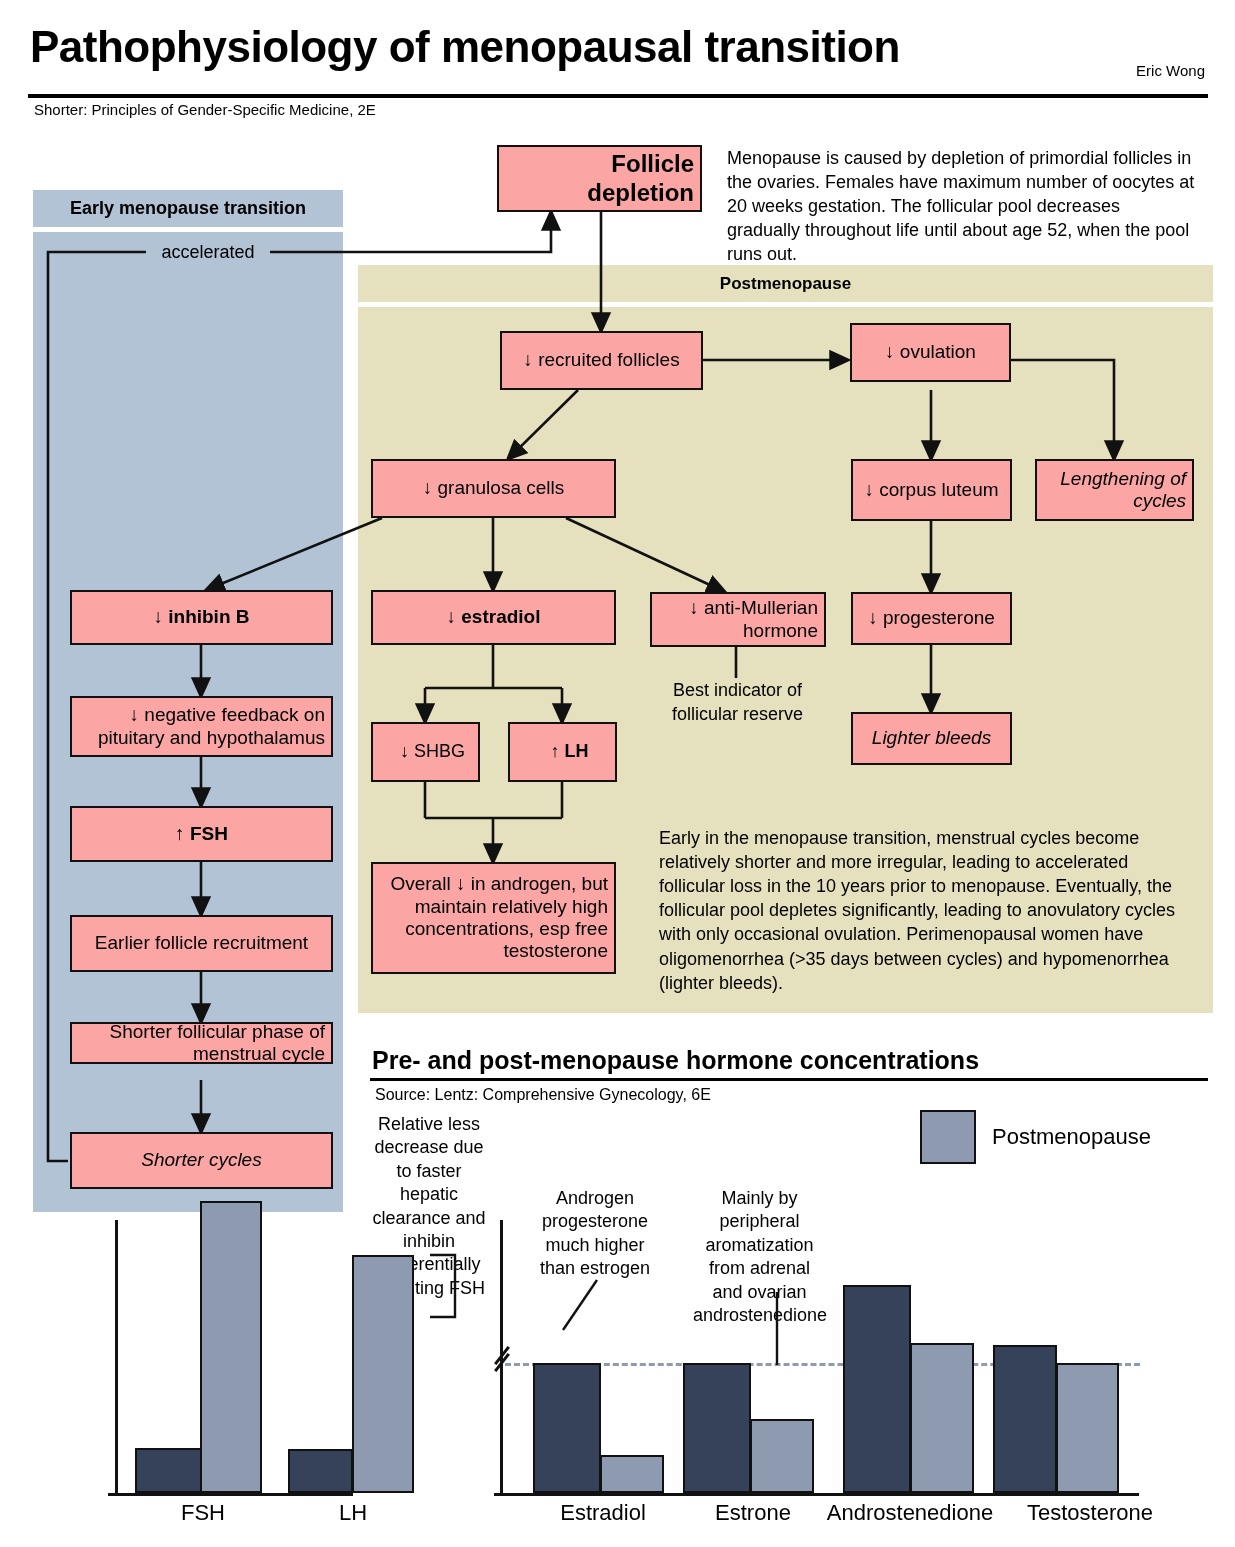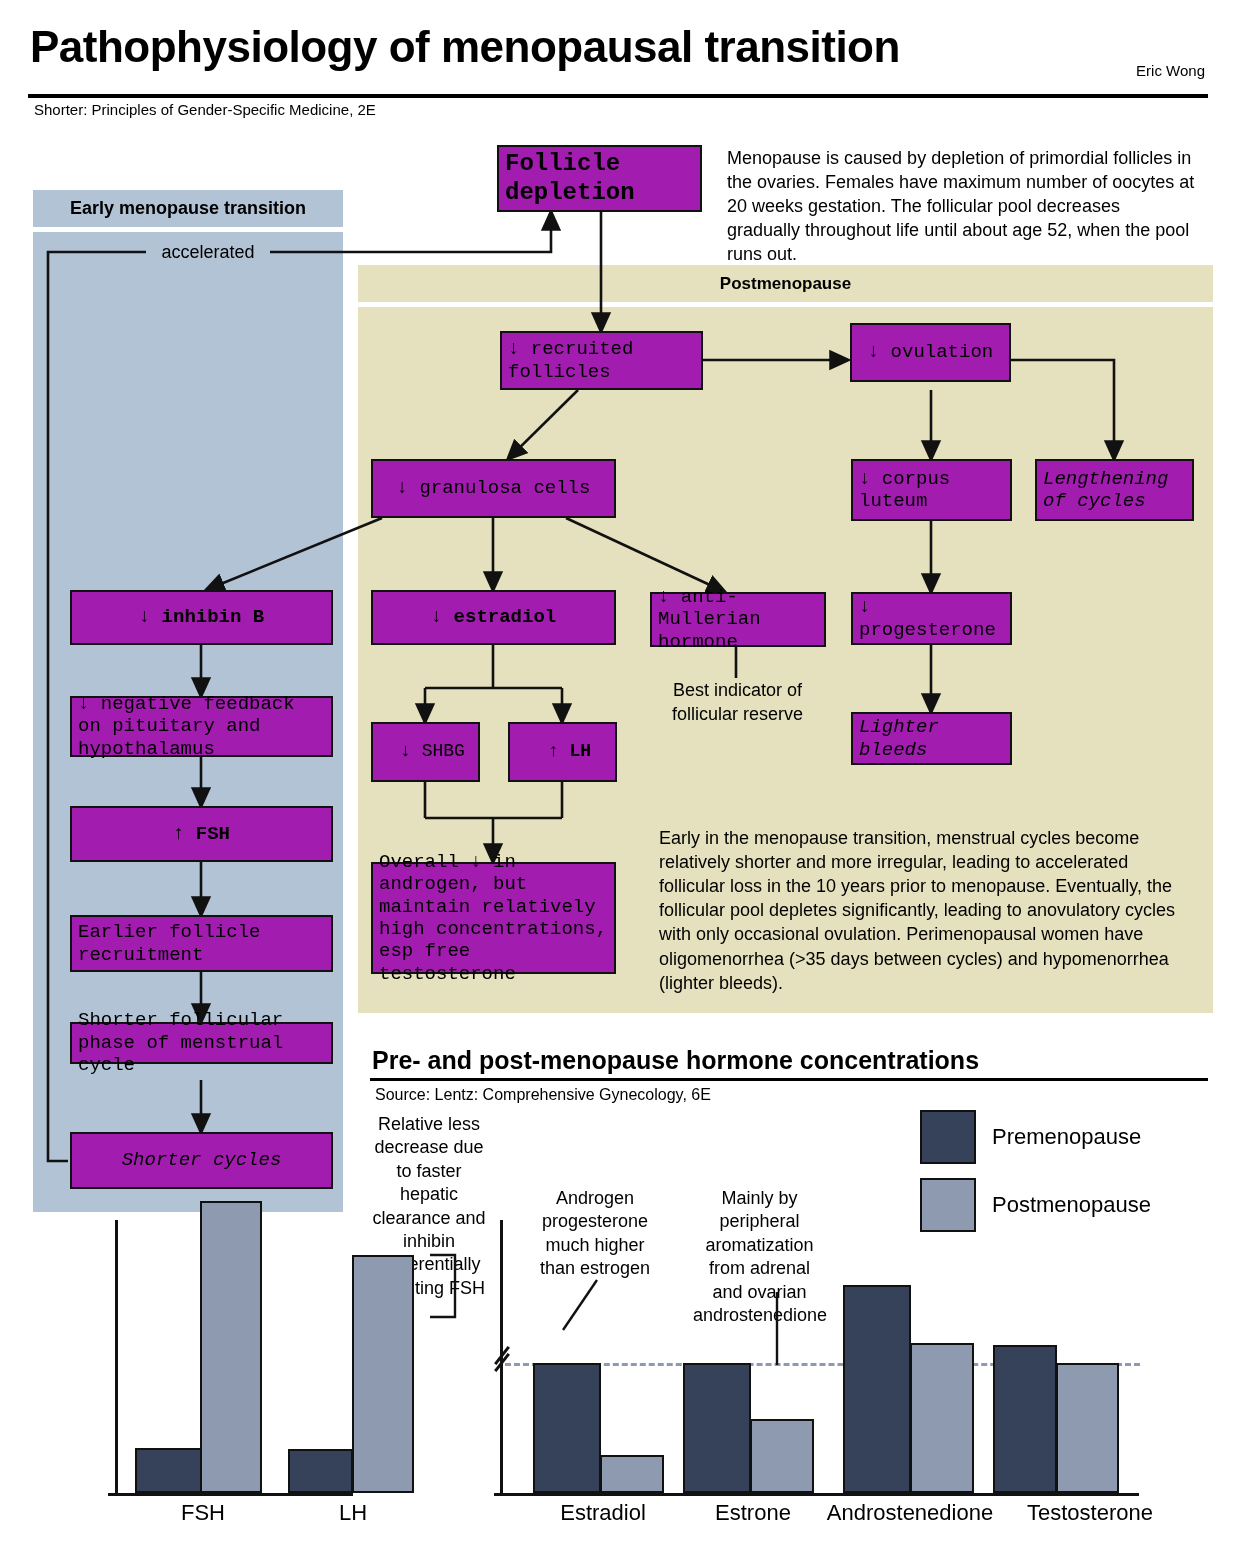--- a/index.html
+++ b/index.html
@@ -22,23 +22,23 @@
     font-size:18px;font-weight:bold;}
   #panel-early-headsep{position:absolute;left:33px;top:227px;width:310px;height:5px;background:#fff;}
 
   #panel-post{left:358px;top:265px;width:855px;height:748px;background:#e5e0bd;}
   #panel-post-head{position:absolute;left:358px;top:265px;width:855px;height:37px;
     background:#e5e0bd;display:flex;align-items:center;justify-content:center;
     font-size:17px;font-weight:bold;}
   #panel-post-headsep{position:absolute;left:358px;top:302px;width:855px;height:5px;background:#fff;}
 
   
-  .box{position:absolute;background:#a21caf;border:2.5px solid #111;
-       display:flex;align-items:center;justify-content:center;text-align:left;
-       font-size:19px;line-height:1.18;box-sizing:border-box;padding:2px 6px;z-index:5;font-family:Liberation Mono, monospace;}
+  .box{position:absolute;background:#fca5a5;border:2.5px solid #111;
+       display:flex;align-items:center;justify-content:center;text-align:right;
+       font-size:19px;line-height:1.18;box-sizing:border-box;padding:2px 6px;z-index:5;}
   .box.b{font-weight:bold;}
   .box.i{font-style:italic;}
   .box.sm{font-size:18px;padding-left:20px;}
 
   
   .ftext{position:absolute;font-size:18px;line-height:1.34;z-index:6;}
   .ftext.c{text-align:center;}
 
   
   #wires{position:absolute;left:0;top:0;width:1235px;height:1547px;z-index:4;
@@ -174,24 +174,20 @@
 <div class="box" style="left:70px;top:1022px;width:263px;height:42px;">Shorter follicular phase of menstrual cycle</div>
 
 <div class="box i" style="left:70px;top:1132px;width:263px;height:57px;">Shorter cycles</div>
 
 <div id="chart-title">Pre- and post-menopause hormone concentrations</div>
 <div id="chart-rule"></div>
 <div id="chart-source">Source: Lentz: Comprehensive Gynecology, 6E</div>
 
 <div id="legend">
   <div class="leg-row">
-    <span class="leg-sw" style="background:#36415a;"></span>
-    <span class="leg-lbl">Premenopause</span>
-  </div>
-  <div class="leg-row">
     <span class="leg-sw" style="background:#8d9ab0;"></span>
     <span class="leg-lbl">Postmenopause</span>
   </div>
 </div>
 
 <div class="note" style="left:366px;top:1113px;width:126px;">Relative less decrease due to faster hepatic clearance and inhibin preferentially inhibiting FSH</div>
 <div class="note" style="left:530px;top:1187px;width:130px;">Androgen progesterone much higher than estrogen</div>
 <div class="note" style="left:693px;top:1187px;width:133px;">Mainly by peripheral aromatization from adrenal and ovarian androstenedione</div>
 
 <svg style="position:absolute;left:0;top:1100px;width:1235px;height:447px;z-index:3;" viewBox="0 0 1235 447">

